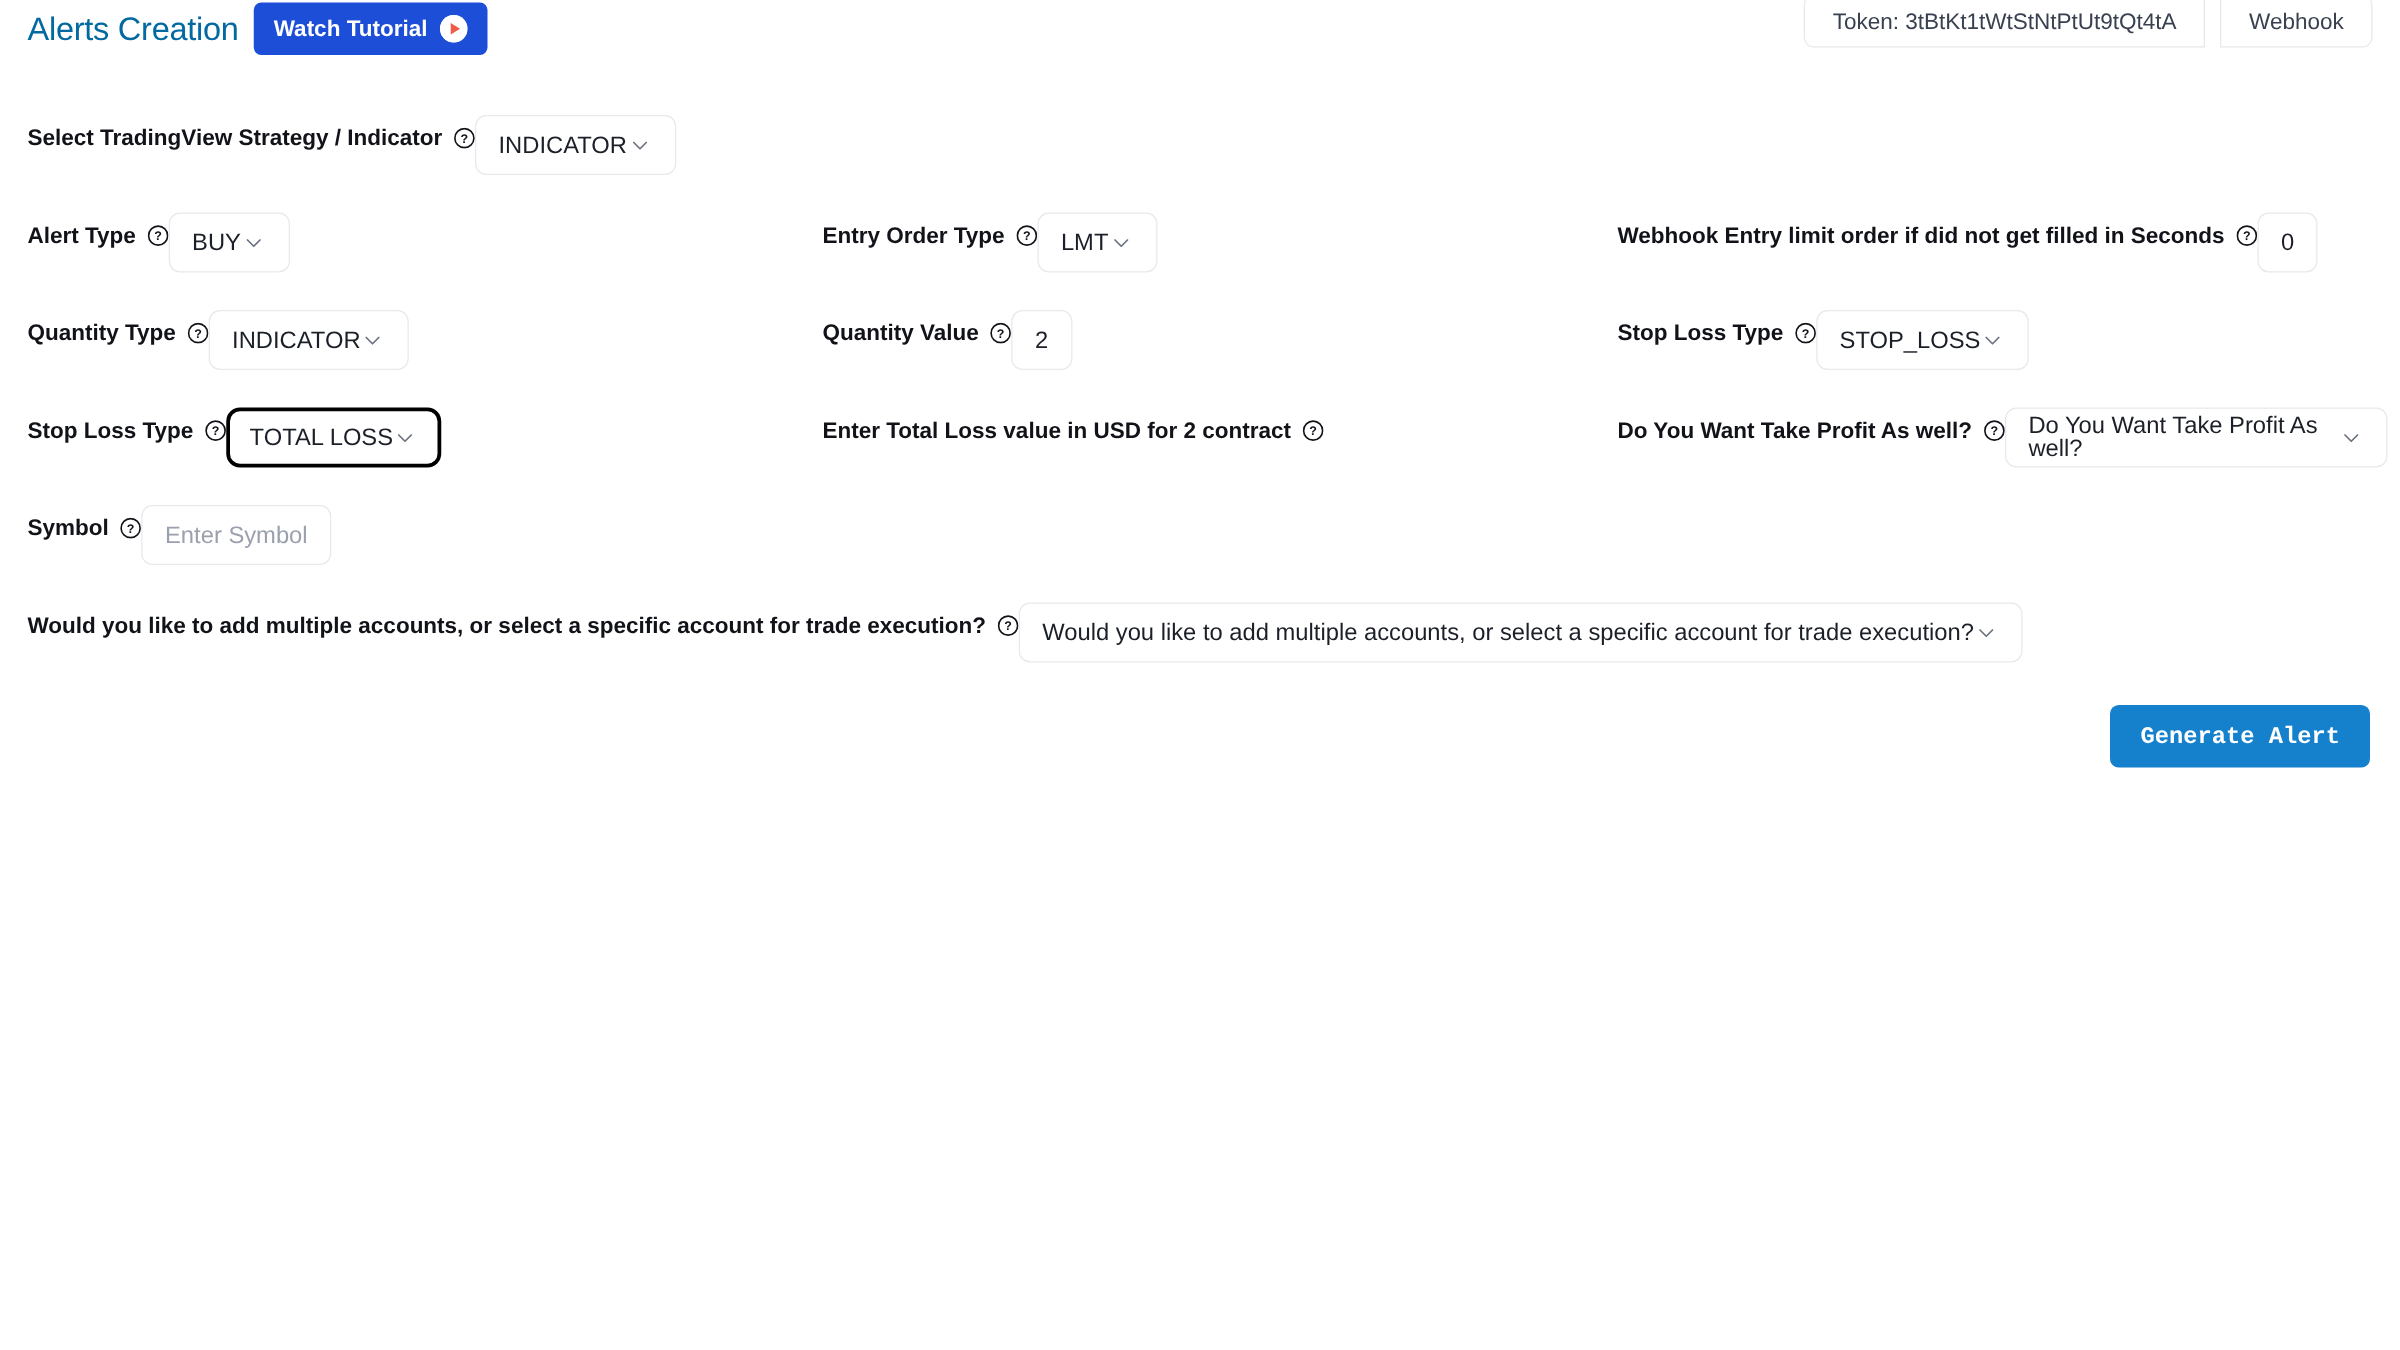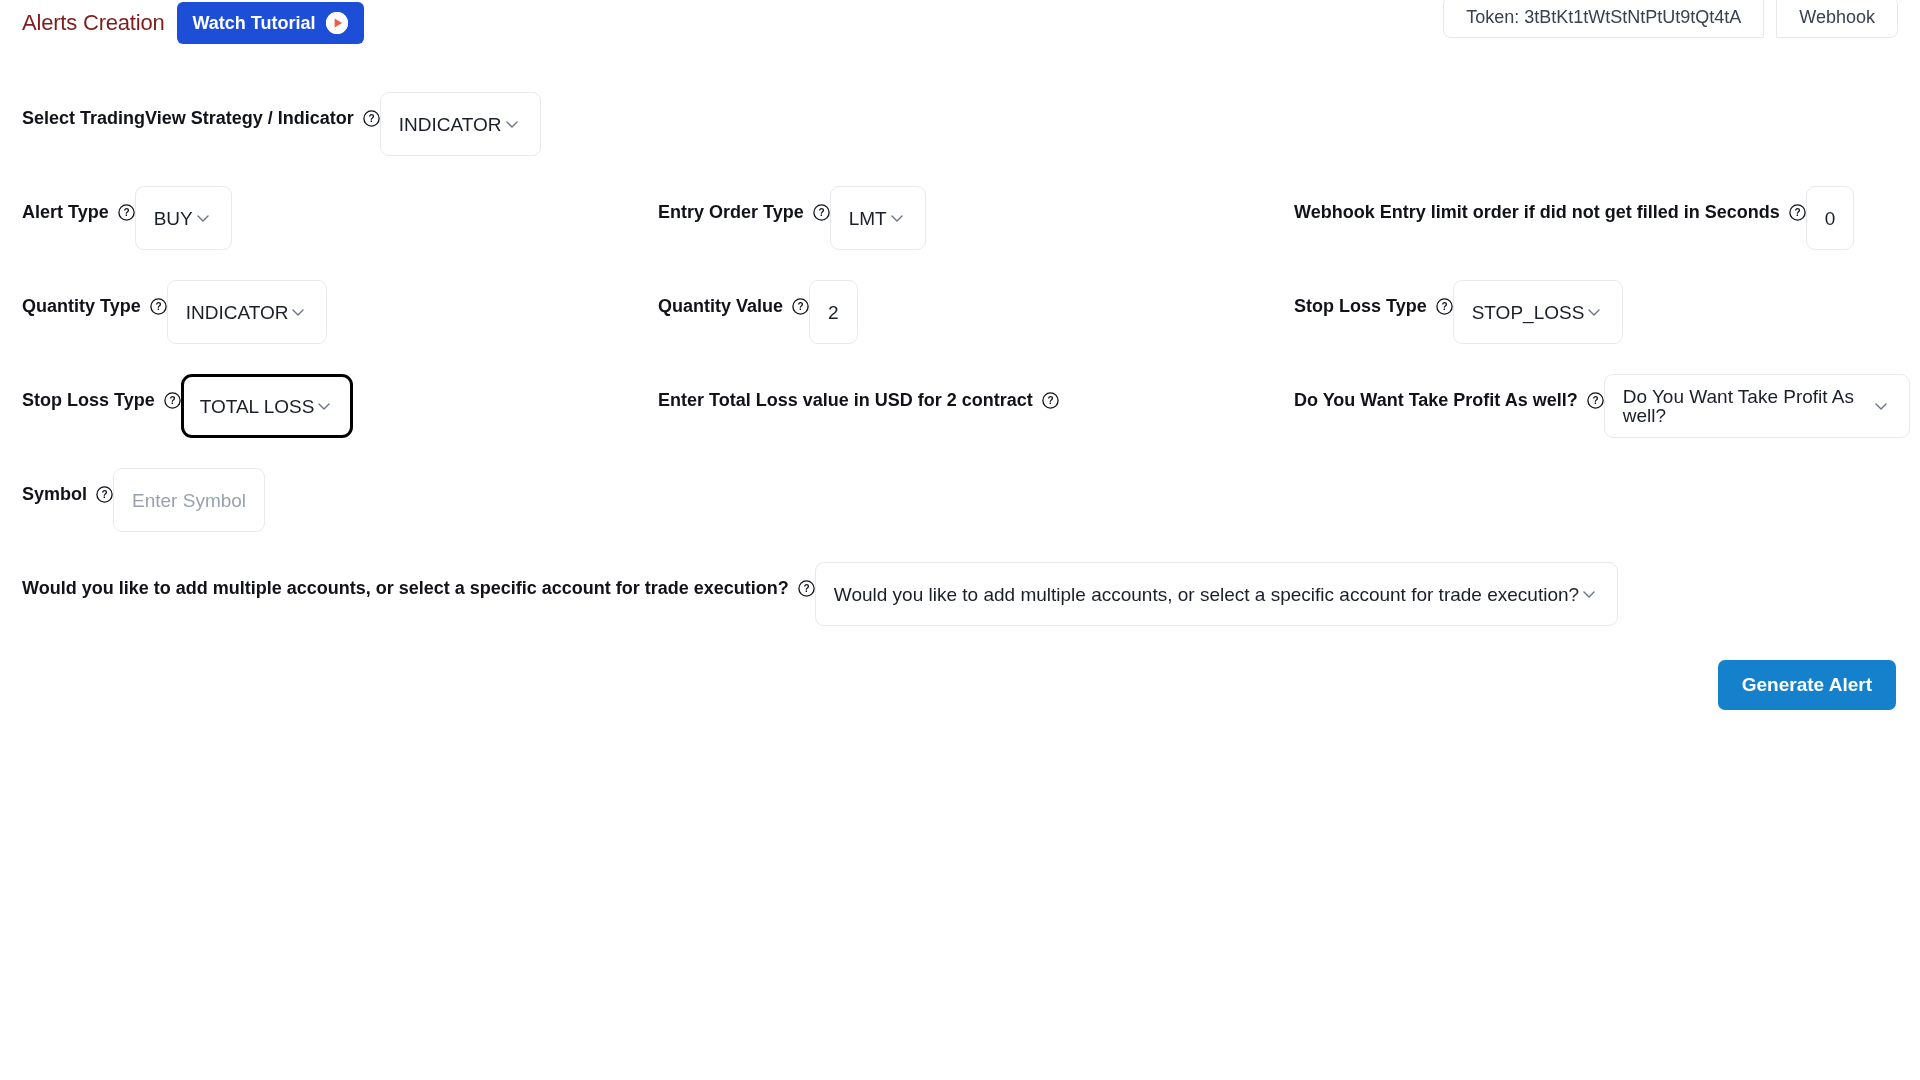--- a/index.html
+++ b/index.html
@@ -19,24 +19,24 @@
   }
 
   
   .topbar {
     display: flex;
     align-items: center;
     height: 44px;
     padding-top: 2px;
   }
   .page-title {
-    font-size: 22px;
+    font-size: 26px;
     font-weight: 400;
     letter-spacing: -0.2px;
-    color: #7f1d1d;
+    color: #0369a1;
     line-height: 38px;
     white-space: nowrap;
   }
   .watch-btn {
     margin-left: 12px;
     background: #1d4ed8;
     color: #ffffff;
     border: none;
     border-radius: 6px;
     height: 42px;
@@ -113,21 +113,21 @@
   }
   .help-icon {
     width: 17px; height: 17px;
     flex: none;
     display: inline-block;
   }
   .help-icon svg { display: block; }
 
   .control {
     position: relative;
-    height: 64px;
+    height: 48px;
     border: 1px solid #e7e9ed;
     border-radius: 9px;
     background: #ffffff;
     display: flex;
     align-items: center;
     padding: 0 18px;
     font-size: 19px;
     color: #1b1f27;
     cursor: pointer;
   }
@@ -178,21 +178,21 @@
   }
   .generate-btn {
     background: #1581cd;
     color: #ffffff;
     border: none;
     border-radius: 7px;
     height: 50px;
     padding: 0 24px;
     font-size: 19px;
     font-weight: 700;
-    font-family: Liberation Sans, sans-serif;
+    font-family: Liberation Mono, monospace;
     cursor: pointer;
     white-space: nowrap;
   }
 </style>
 </head>
 <body>
 
 <div class="page">
 
   <div class="topbar">

